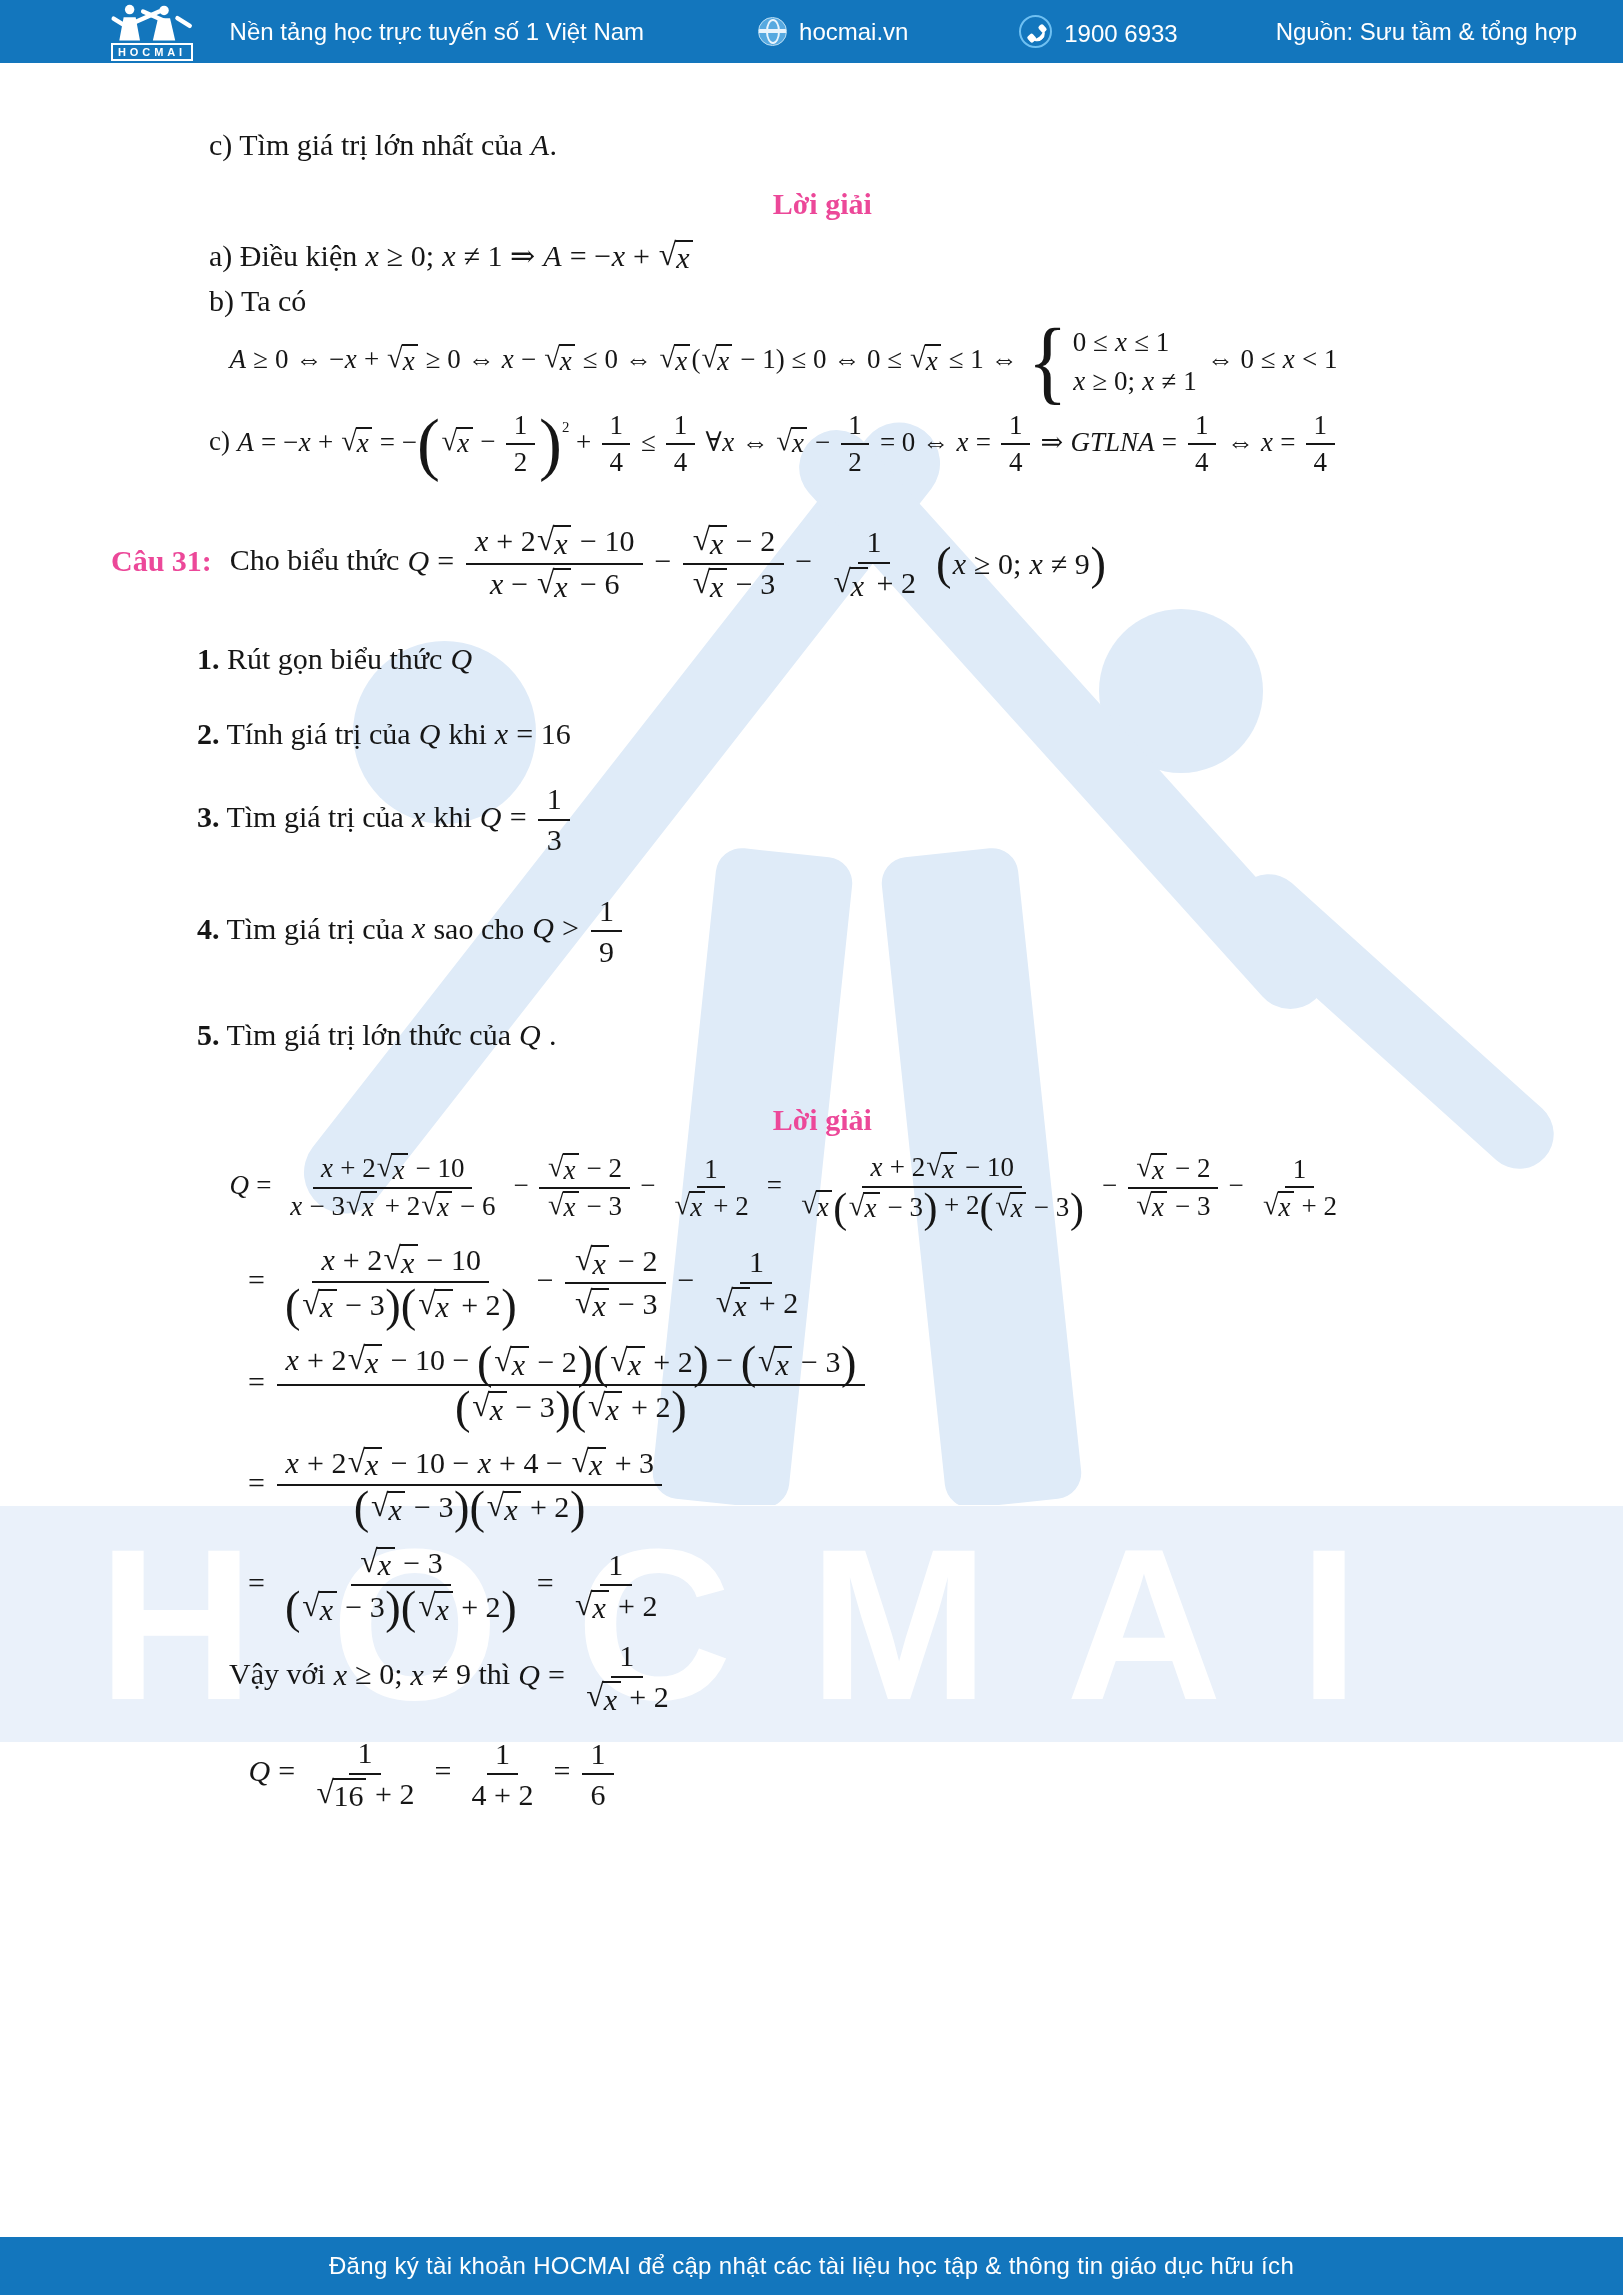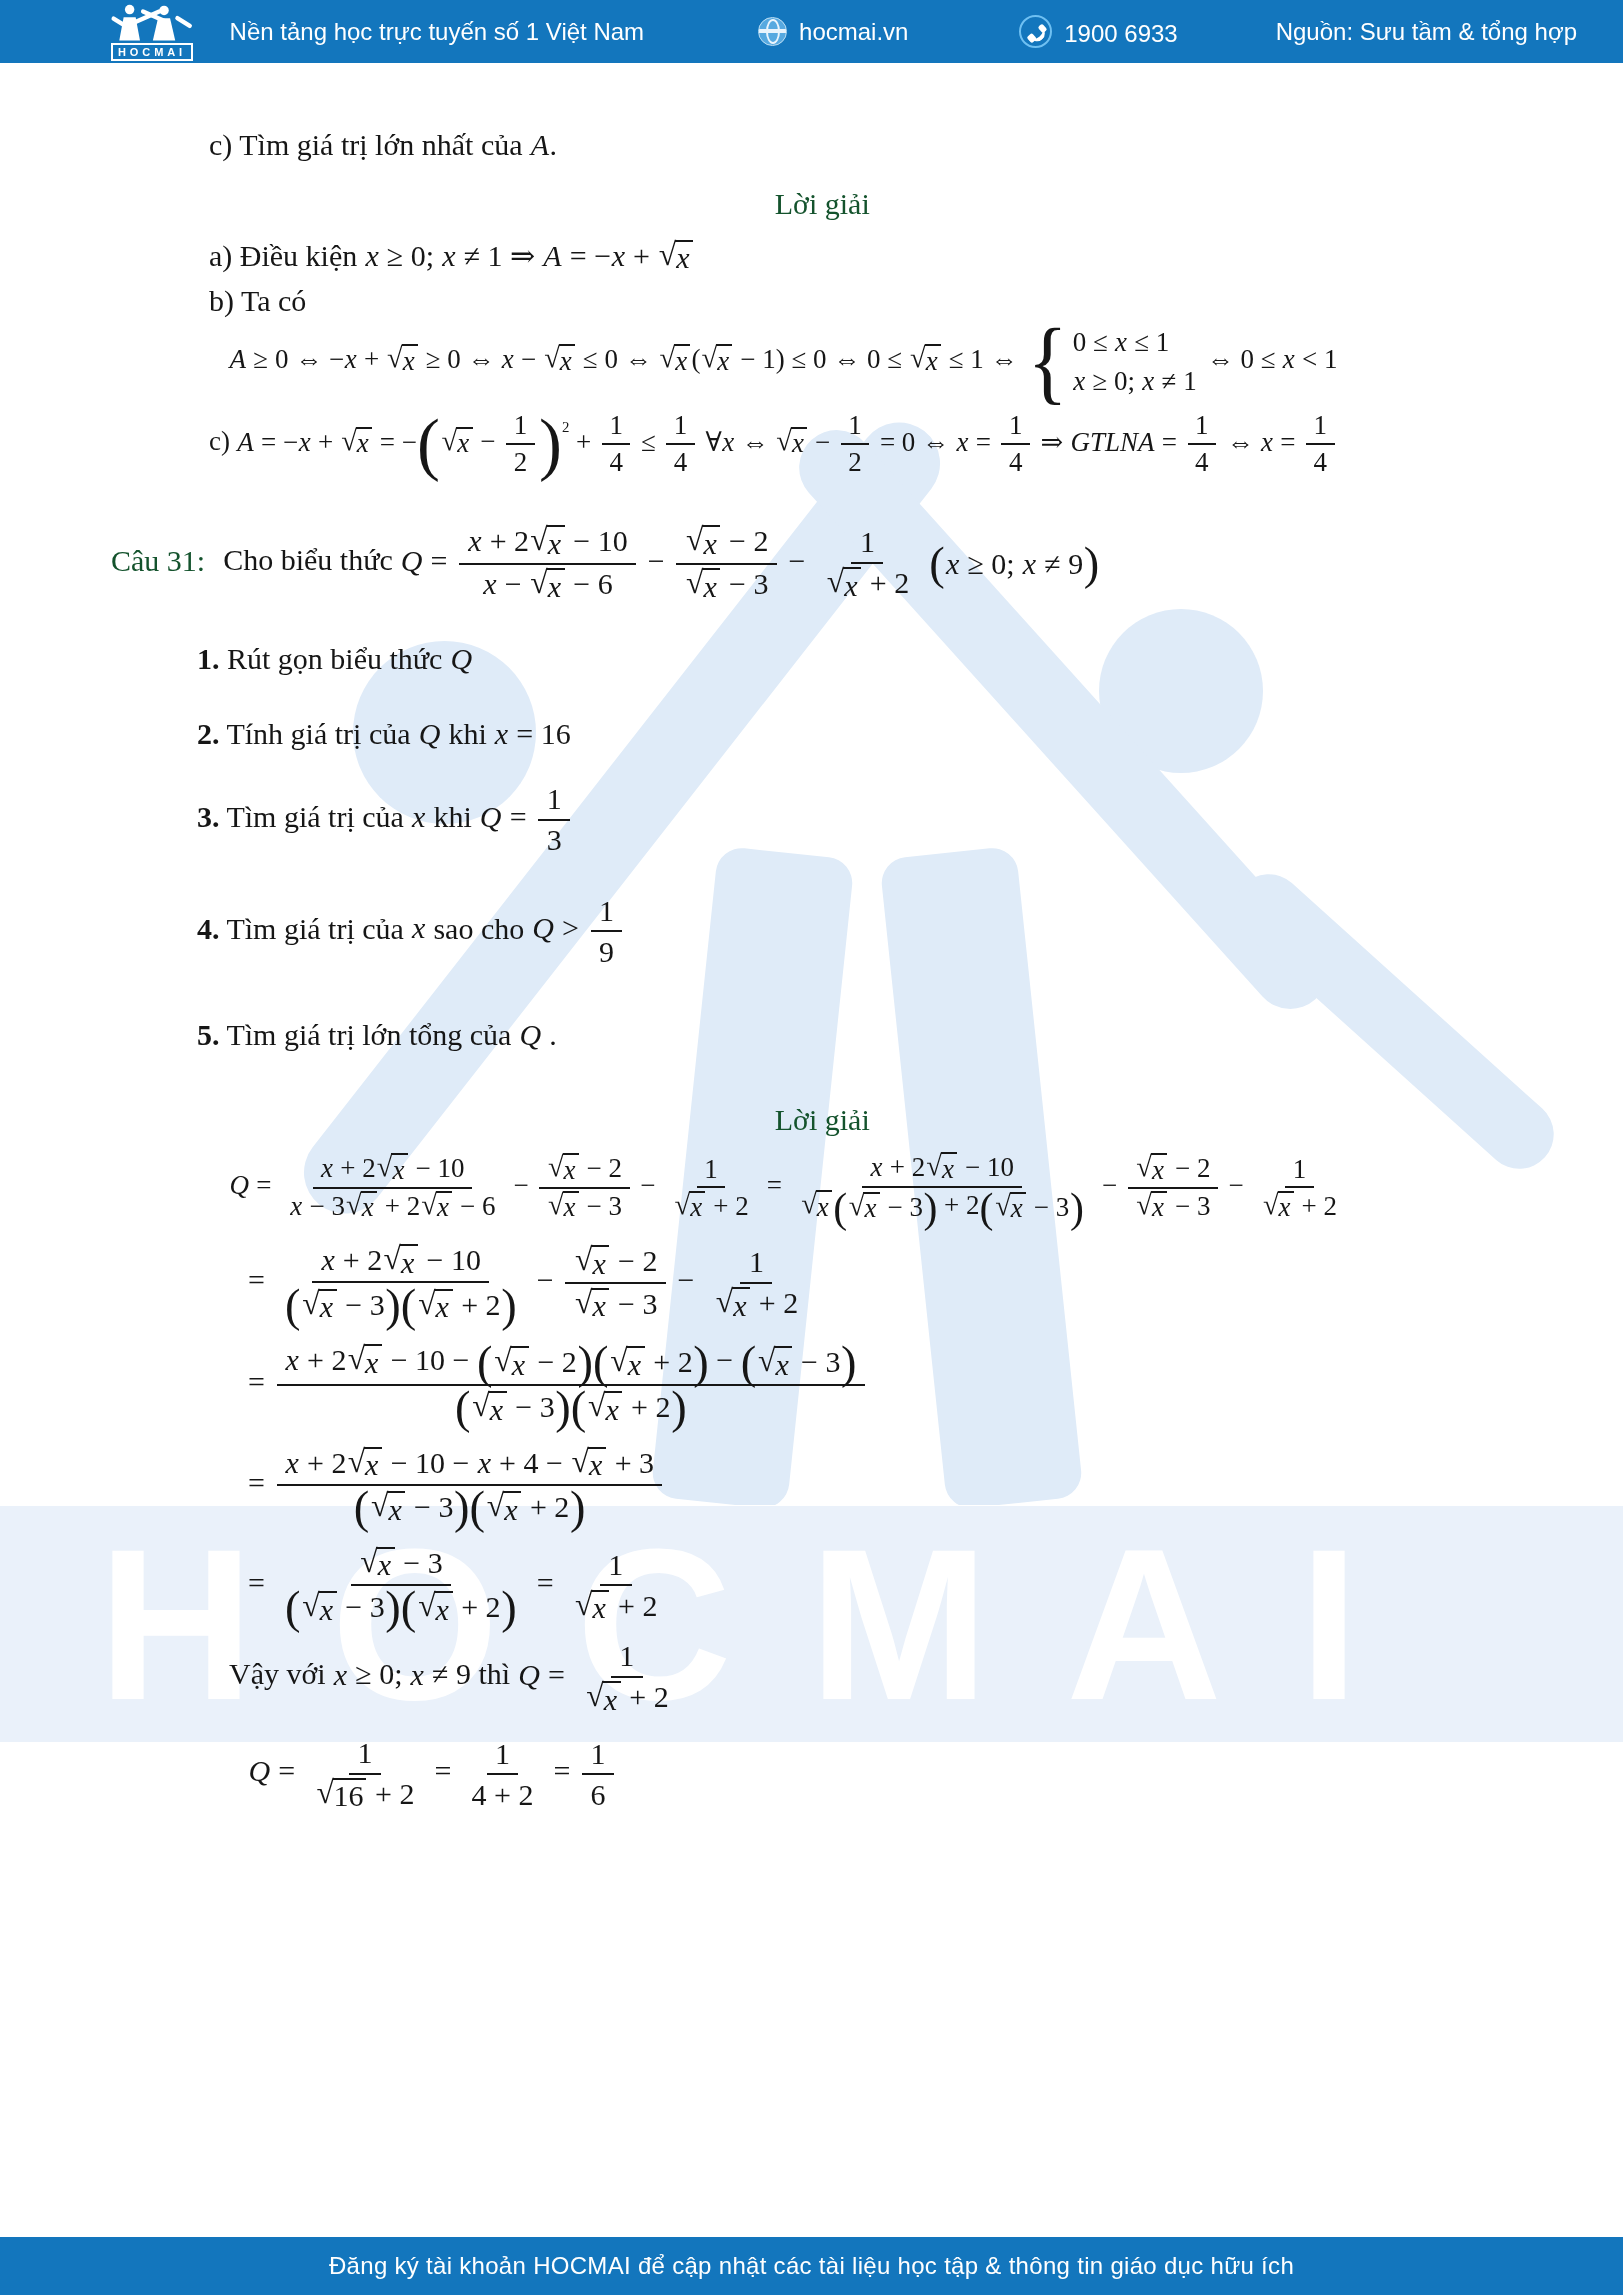--- a/index.html
+++ b/index.html
@@ -55,21 +55,21 @@
   .content{position:absolute;left:0;top:63px;width:1623px;z-index:2;padding:0 79px 0 111px;box-sizing:border-box;}
   .para{white-space:nowrap;line-height:1.3;font-size:30px;}
   .para.sm{font-size:27px;}
   .para.center{text-align:center;margin-left:0 !important;}
   .ind0{margin-left:0;} .ind1{margin-left:86px;} .ind2{margin-left:98px;}
   .ind3{margin-left:118px;} .ind4{margin-left:137px;}
   .g-first{margin-top:62px;} .g-xs{margin-top:6.5px;} .g-s{margin-top:13px;}
   .g-m{margin-top:19.6px;} .g-l{margin-top:29.4px;} .g-xl{margin-top:36px;} .g-xxl{margin-top:46px;}
 
   .seg-bold{font-weight:bold;}
-  .seg-label{color:#14532d;font-weight:normal;margin-right:10.5px;}
+  .seg-label{color:#ec4899;font-weight:bold;margin-right:10.5px;}
 
   
   .math{font-family:"Liberation Serif","DejaVu Serif",serif;}
   .math i{font-style:italic;padding:0 .02em;}
   .mrow{display:inline;}
   .frac{display:inline-flex;flex-direction:column;align-items:center;vertical-align:middle;
         margin:0 .14em;line-height:1.15;text-align:center;}
   .frac>.num{display:block;border-bottom:.085em solid #161616;padding:0 .28em .07em;}
   .frac>.den{display:block;padding:.08em .28em 0;}
   .sqrt{display:inline-flex;align-items:flex-start;margin:0 .04em;}
@@ -231,21 +231,21 @@
       <div class="para ind1 g-xl"><span class="seg-bold">1.</span><span class="seg-text"> Rút gọn biểu thức </span><span class="math"><i>Q</i></span></div>
       <div class="para ind1 g-xl"><span class="seg-bold">2.</span><span class="seg-text"> Tính giá trị của </span><span class="math"><i>Q</i></span><span class="seg-text"> khi </span><span class="math"><i>x</i><span> = 16</span></span></div>
       <div class="para ind1 g-l"><span class="seg-bold">3.</span><span class="seg-text"> Tìm giá trị của </span><span class="math"><i>x</i></span><span class="seg-text"> khi </span><span class="math"><i>Q</i><span> = </span><span class="frac">
             <span class="num"><span>1</span></span>
             <span class="den"><span>3</span></span>
           </span></span></div>
       <div class="para ind1 g-xl"><span class="seg-bold">4.</span><span class="seg-text"> Tìm giá trị của </span><span class="math"><i>x</i></span><span class="seg-text"> sao cho </span><span class="math"><i>Q</i><span> &gt; </span><span class="frac">
             <span class="num"><span>1</span></span>
             <span class="den"><span>9</span></span>
           </span></span></div>
-      <div class="para ind1 g-xxl"><span class="seg-bold">5.</span><span class="seg-text"> Tìm giá trị lớn tổng của </span><span class="math"><i>Q</i></span><span class="seg-text"> .</span></div>
+      <div class="para ind1 g-xxl"><span class="seg-bold">5.</span><span class="seg-text"> Tìm giá trị lớn thức của </span><span class="math"><i>Q</i></span><span class="seg-text"> .</span></div>
       <div class="para center ind0 g-xxl"><span class="seg-label">Lời giải</span></div>
       <div class="para sm ind3 g-s"><span class="math"><i>Q</i><span> = </span><span class="frac">
             <span class="num"><i>x</i><span> + 2</span><span class="sqrt">
                 <span class="rad">√</span>
                 <span class="sqb"><i>x</i></span>
               </span><span> − 10</span></span>
             <span class="den"><i>x</i><span> − 3</span><span class="sqrt">
                 <span class="rad">√</span>
                 <span class="sqb"><i>x</i></span>
               </span><span> + 2</span><span class="sqrt">

